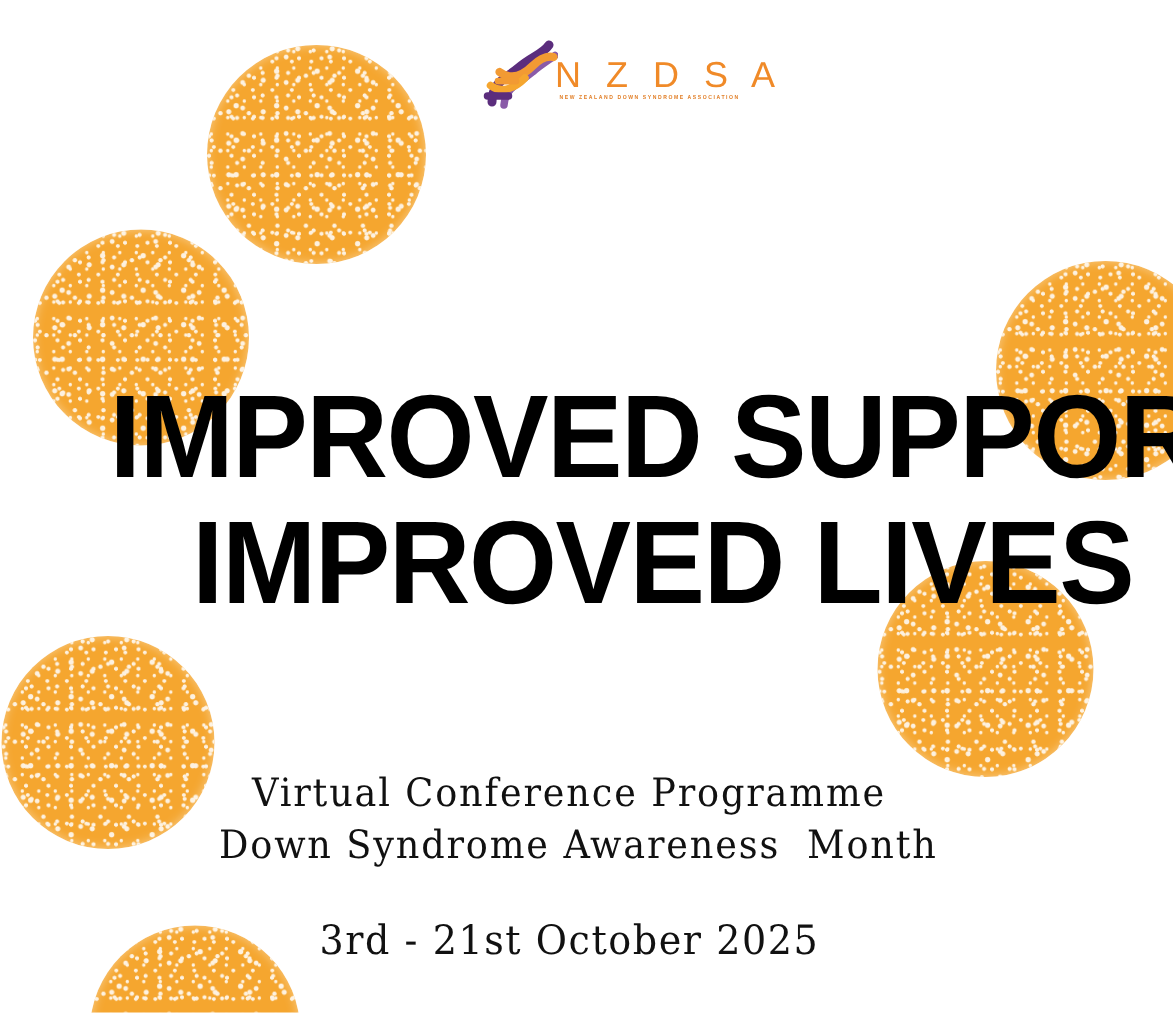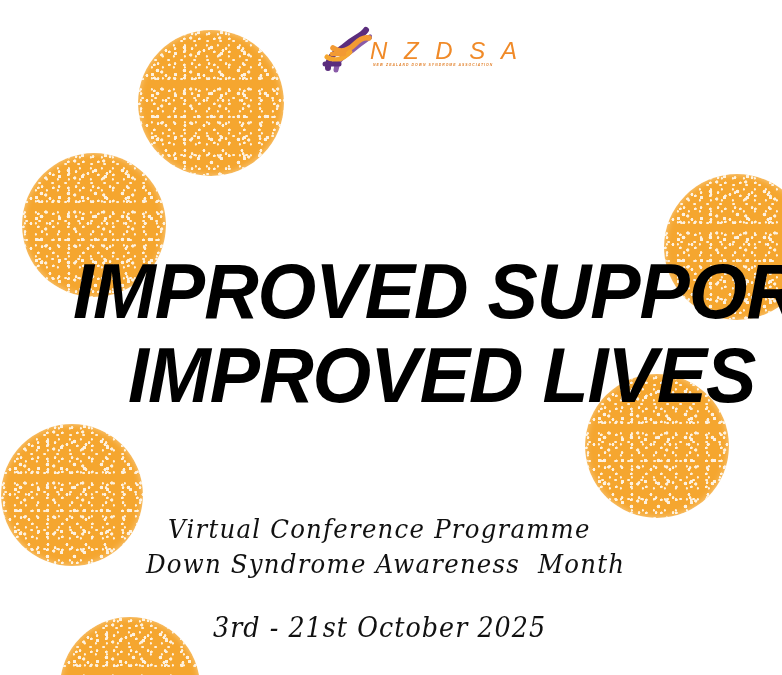--- a/index.html
+++ b/index.html
@@ -12,21 +12,20 @@
     background: #ffffff;
     font-family: "Liberation Sans", sans-serif;
     overflow: hidden;
   }
   #poster {
     position: relative;
     width: 782px;
     height: 675px;
     background: #ffffff;
     overflow: hidden;
-    font-style: italic;
   }
 
   
   .circle-layer {
     position: absolute;
     inset: 0;
     width: 782px;
     height: 675px;
     pointer-events: none;
   }

